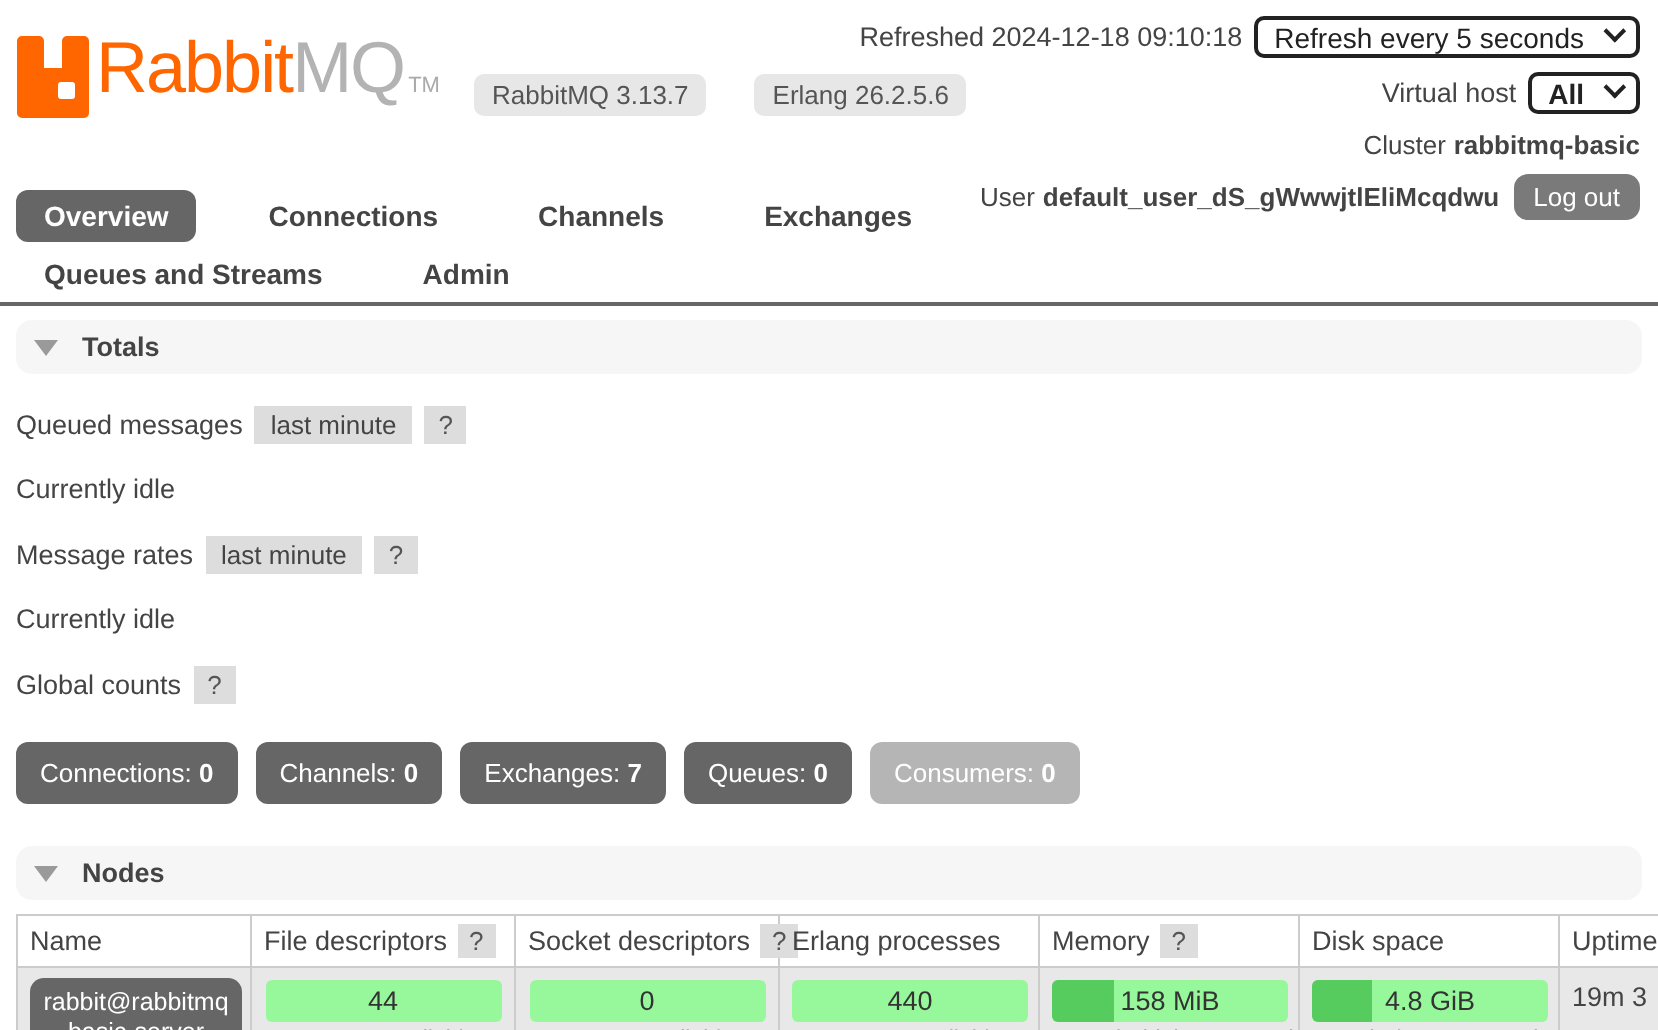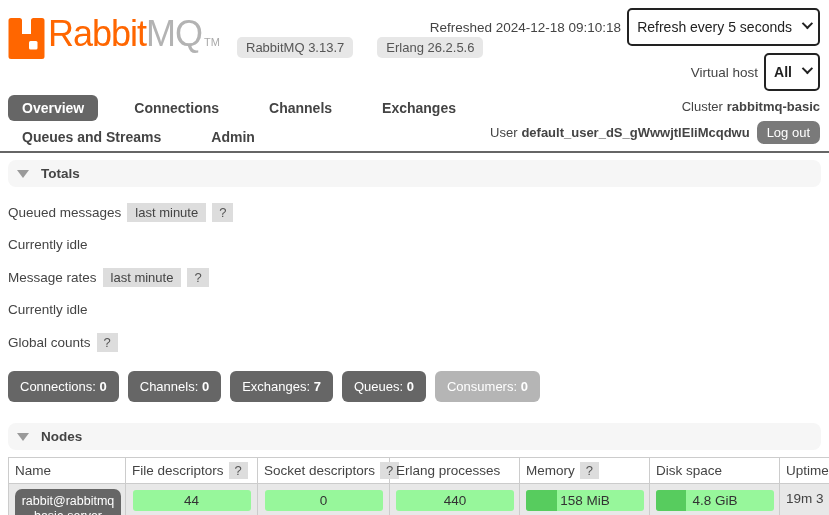--- a/index.html
+++ b/index.html
@@ -16,21 +16,21 @@
   .logo-mq { color:#b3b3b3; }
   .logo-tm { font-size:11px; color:#aaa; letter-spacing:0; margin-left:2px; }
   .version-badges { position:absolute; left:237px; top:37px; display:flex; gap:24px; }
   .vbadge { background:#e7e7e7; color:#555; border-radius:5px; padding:3px 9px; font-size:13px; }
 
   .top-right { position:absolute; right:9px; top:8px; display:flex; flex-direction:column; align-items:flex-end; }
   .tr-row { display:flex; align-items:center; white-space:nowrap; }
   .tr-row + .tr-row { margin-top:7px; }
   .tr-label { font-size:13.5px; color:#444; margin-right:6px; }
   .sel { display:flex; align-items:center; border:2px solid #222; border-radius:5px;
-         background:#fff; padding:2px 8px; height:38px; font-size:14px; color:#222; cursor:pointer; }
+         background:#fff; padding:2px 8px; height:21px; font-size:14px; color:#222; cursor:pointer; }
   .sel .caret { width:8px; height:8px; border-right:2px solid #222; border-bottom:2px solid #222;
                 transform:rotate(45deg) translateY(-2px); margin-left:10px; margin-top:-4px; }
   .bold { font-weight:bold; }
   .plain13 { font-size:13px; }
   .logout-btn { background:#7a7a7a; color:#fff; border:none; border-radius:7px;
                 padding:4px 10px; font-size:13px; margin-left:7px; cursor:pointer;
                 font-family:"Liberation Sans", sans-serif; }
 
   
   .tabs { position:absolute; left:8px; top:95px; width:560px; display:flex; flex-wrap:wrap;

